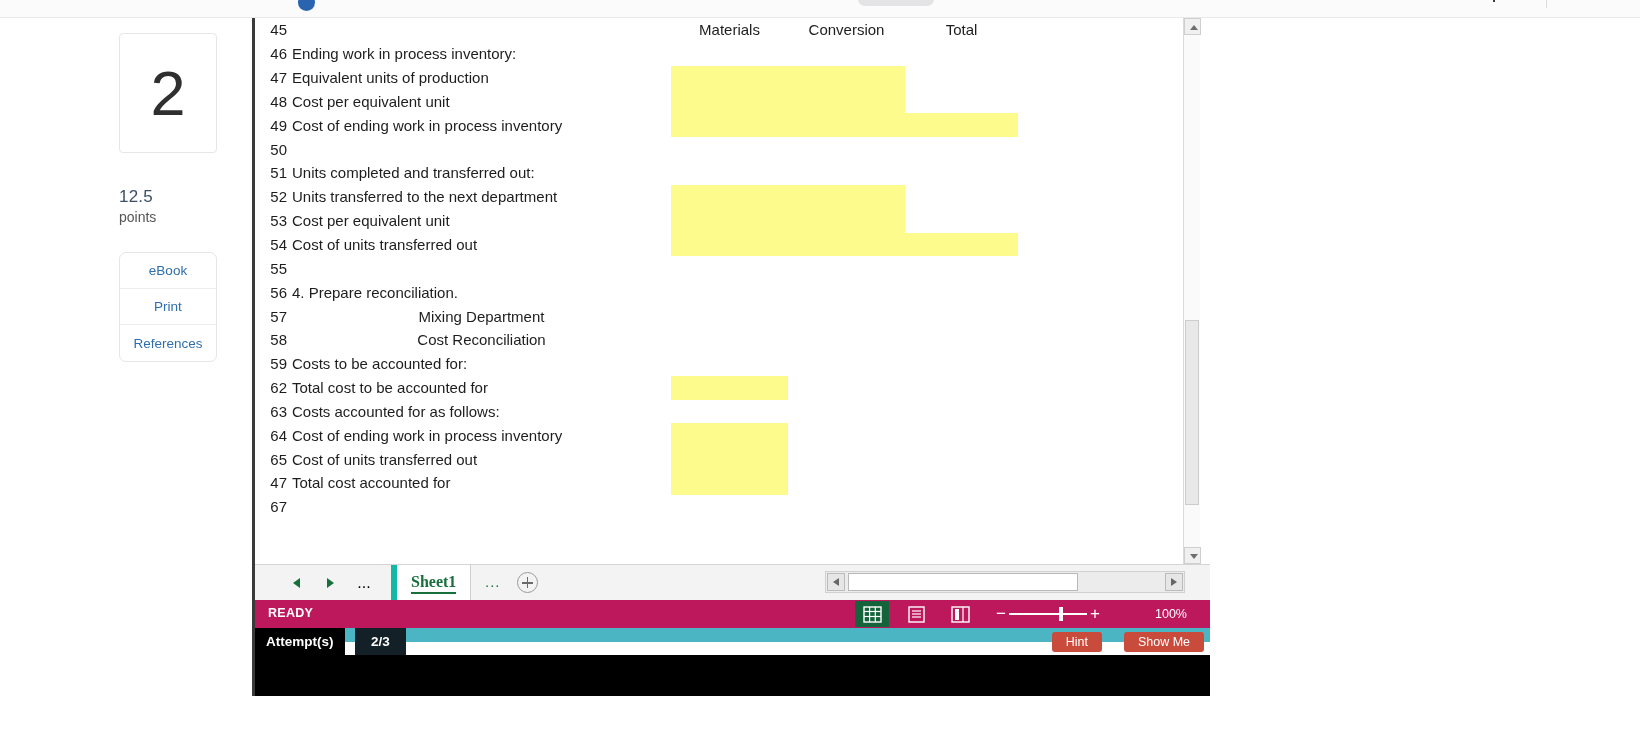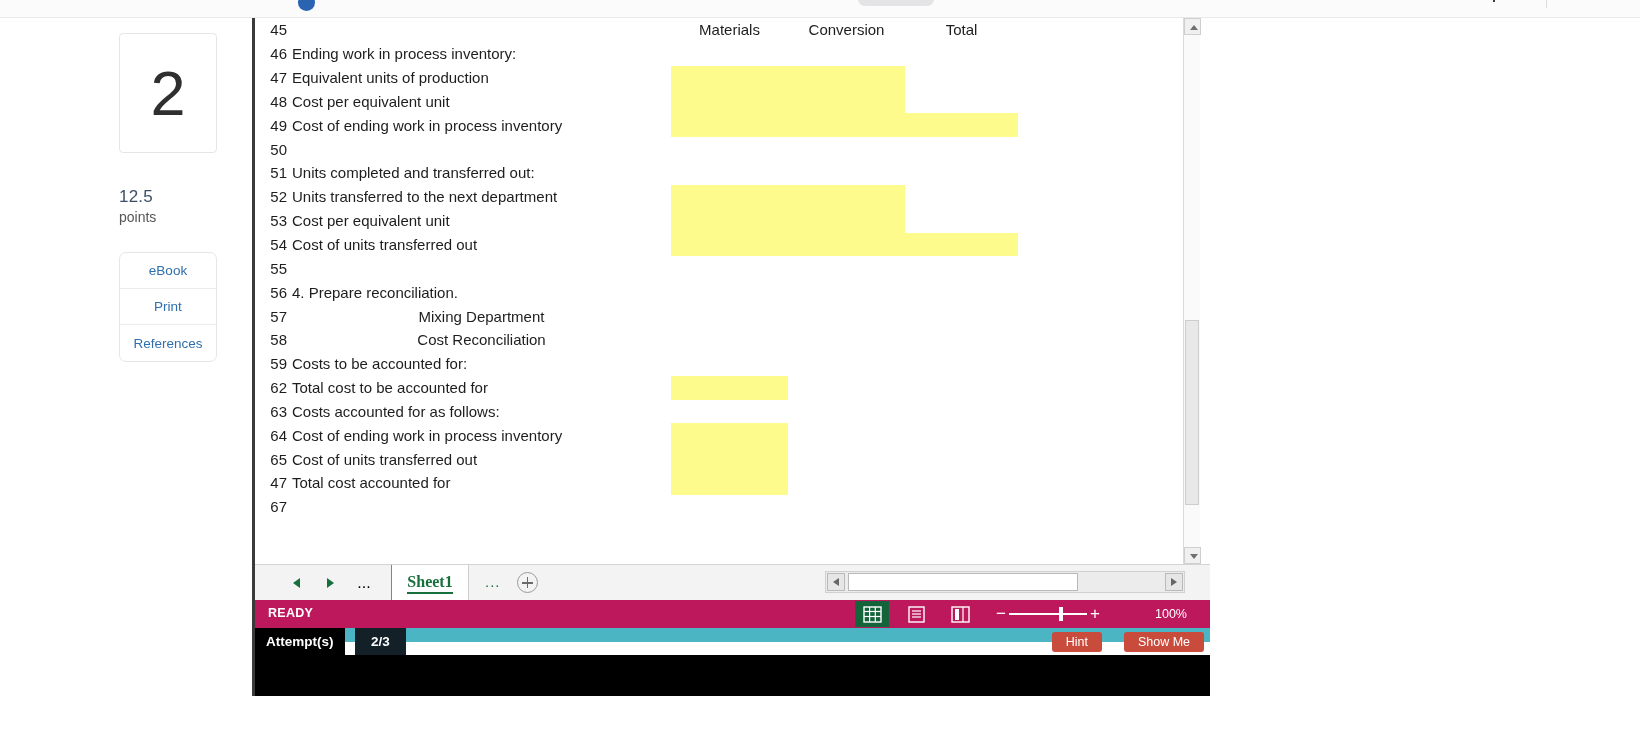--- a/index.html
+++ b/index.html
@@ -97,21 +97,21 @@
   
   .tabbar { position:absolute; left:0; top:546px; width:955px; height:36px;
             background:#f3f3f3; border-top:1px solid #d4d4d4; }
   .tabnav { position:absolute; left:24px; top:6px; display:flex; align-items:center; gap:0; }
   .navbtn { width:34px; height:24px; display:flex; align-items:center; justify-content:center; cursor:pointer; }
   .tri-l { width:0;height:0;border-top:5px solid transparent;border-bottom:5px solid transparent;border-right:7px solid #17703c; }
   .tri-r { width:0;height:0;border-top:5px solid transparent;border-bottom:5px solid transparent;border-left:7px solid #17703c; }
   .ellip { font-size:15px; color:#17703c; letter-spacing:1px; }
   .sheettab {
     position:absolute; left:136px; top:0px; height:36px; min-width:78px; padding:0 14px;
-    background:#fff; border-left:1px solid #14b8a6; border-right:1px solid #cfcfcf;
+    background:#fff; border-left:6px solid #14b8a6; border-right:1px solid #cfcfcf;
     display:flex; align-items:center; justify-content:center; cursor:pointer;
   }
   .sheettab span { font-size:16px; font-weight:bold; color:#17703c; font-family:"Liberation Serif", serif;
                    border-bottom:2px solid #17703c; padding-bottom:1px; }
   .tab-ellip2 { position:absolute; left:230px; top:8px; font-size:15px; color:#17703c; letter-spacing:1px; }
   .addsheet { position:absolute; left:262px; top:7px; width:21px; height:21px; border:1.3px solid #9a9a9a;
               border-radius:50%; cursor:pointer; }
   .addsheet::before, .addsheet::after { content:""; position:absolute; background:#6a6a6a; }
   .addsheet::before { left:4px; top:9px; width:11px; height:1.6px; }
   .addsheet::after  { left:8.7px; top:4.4px; width:1.6px; height:11px; }

